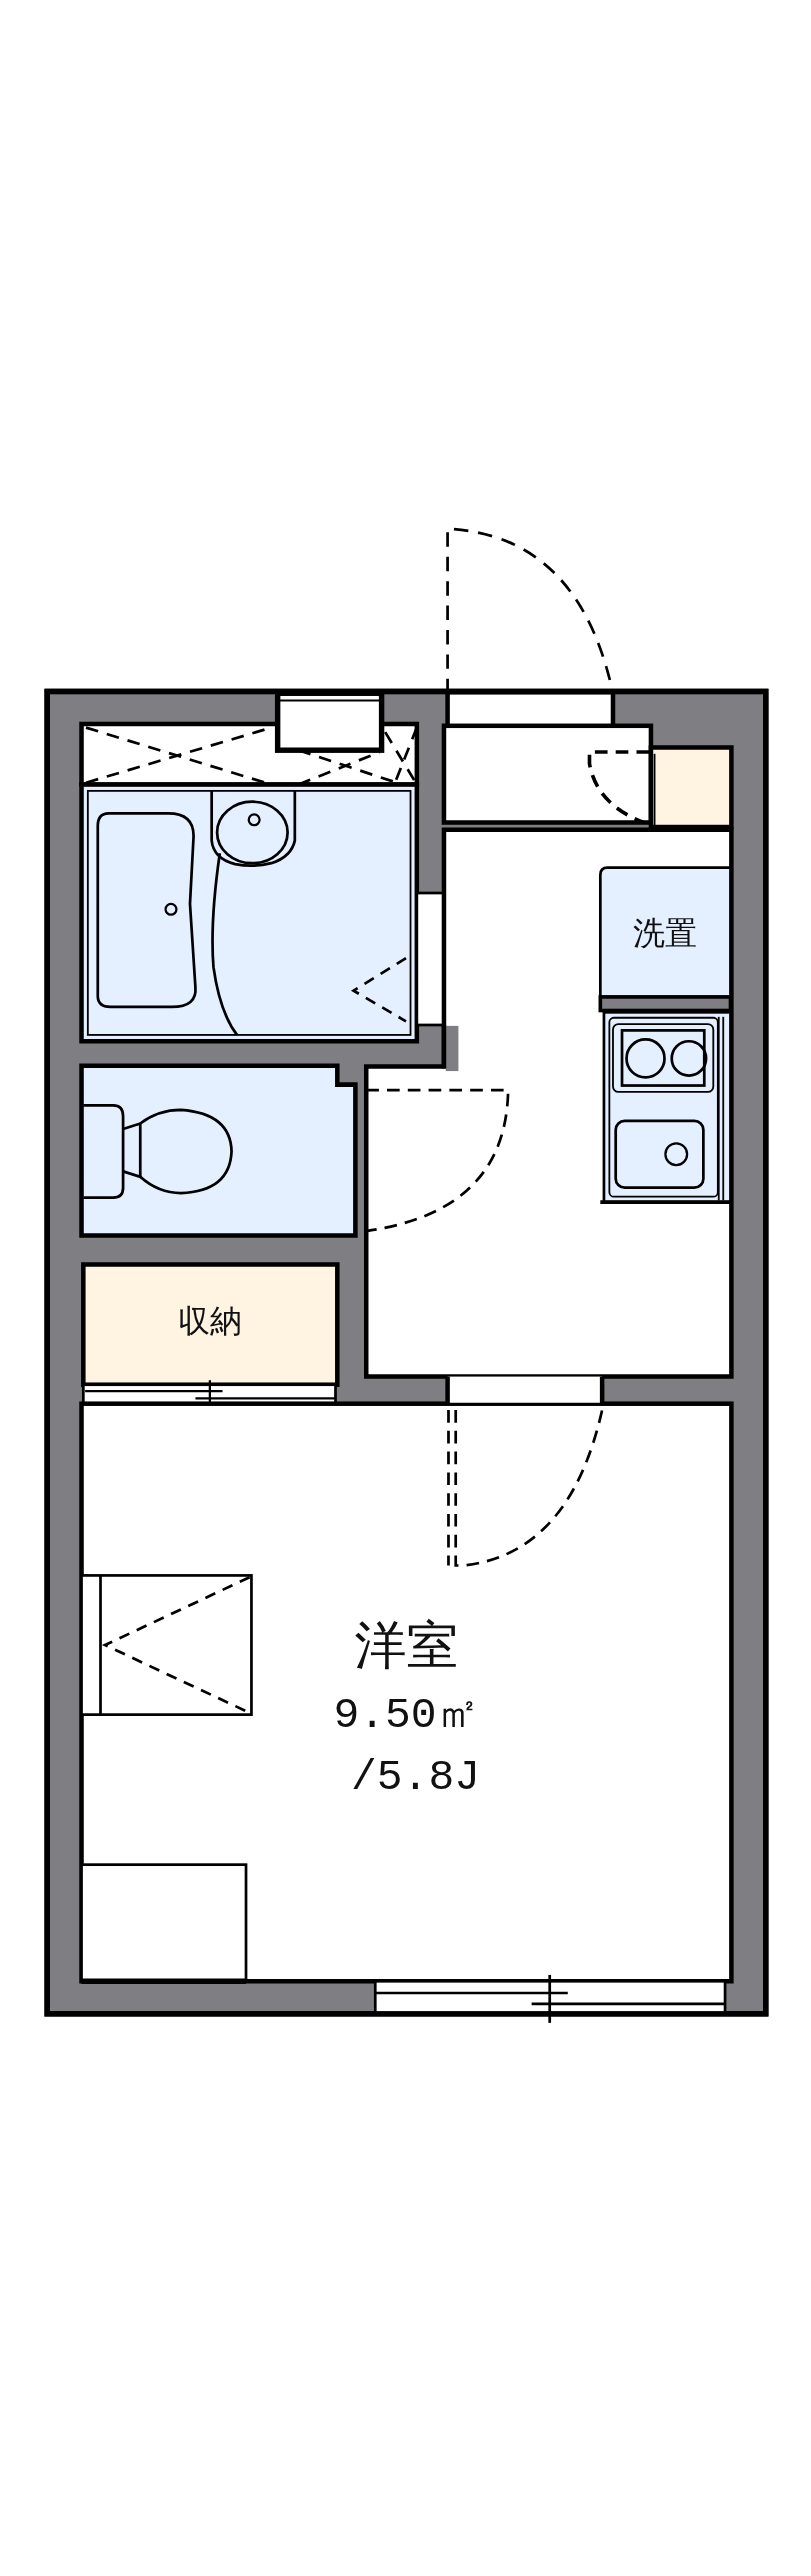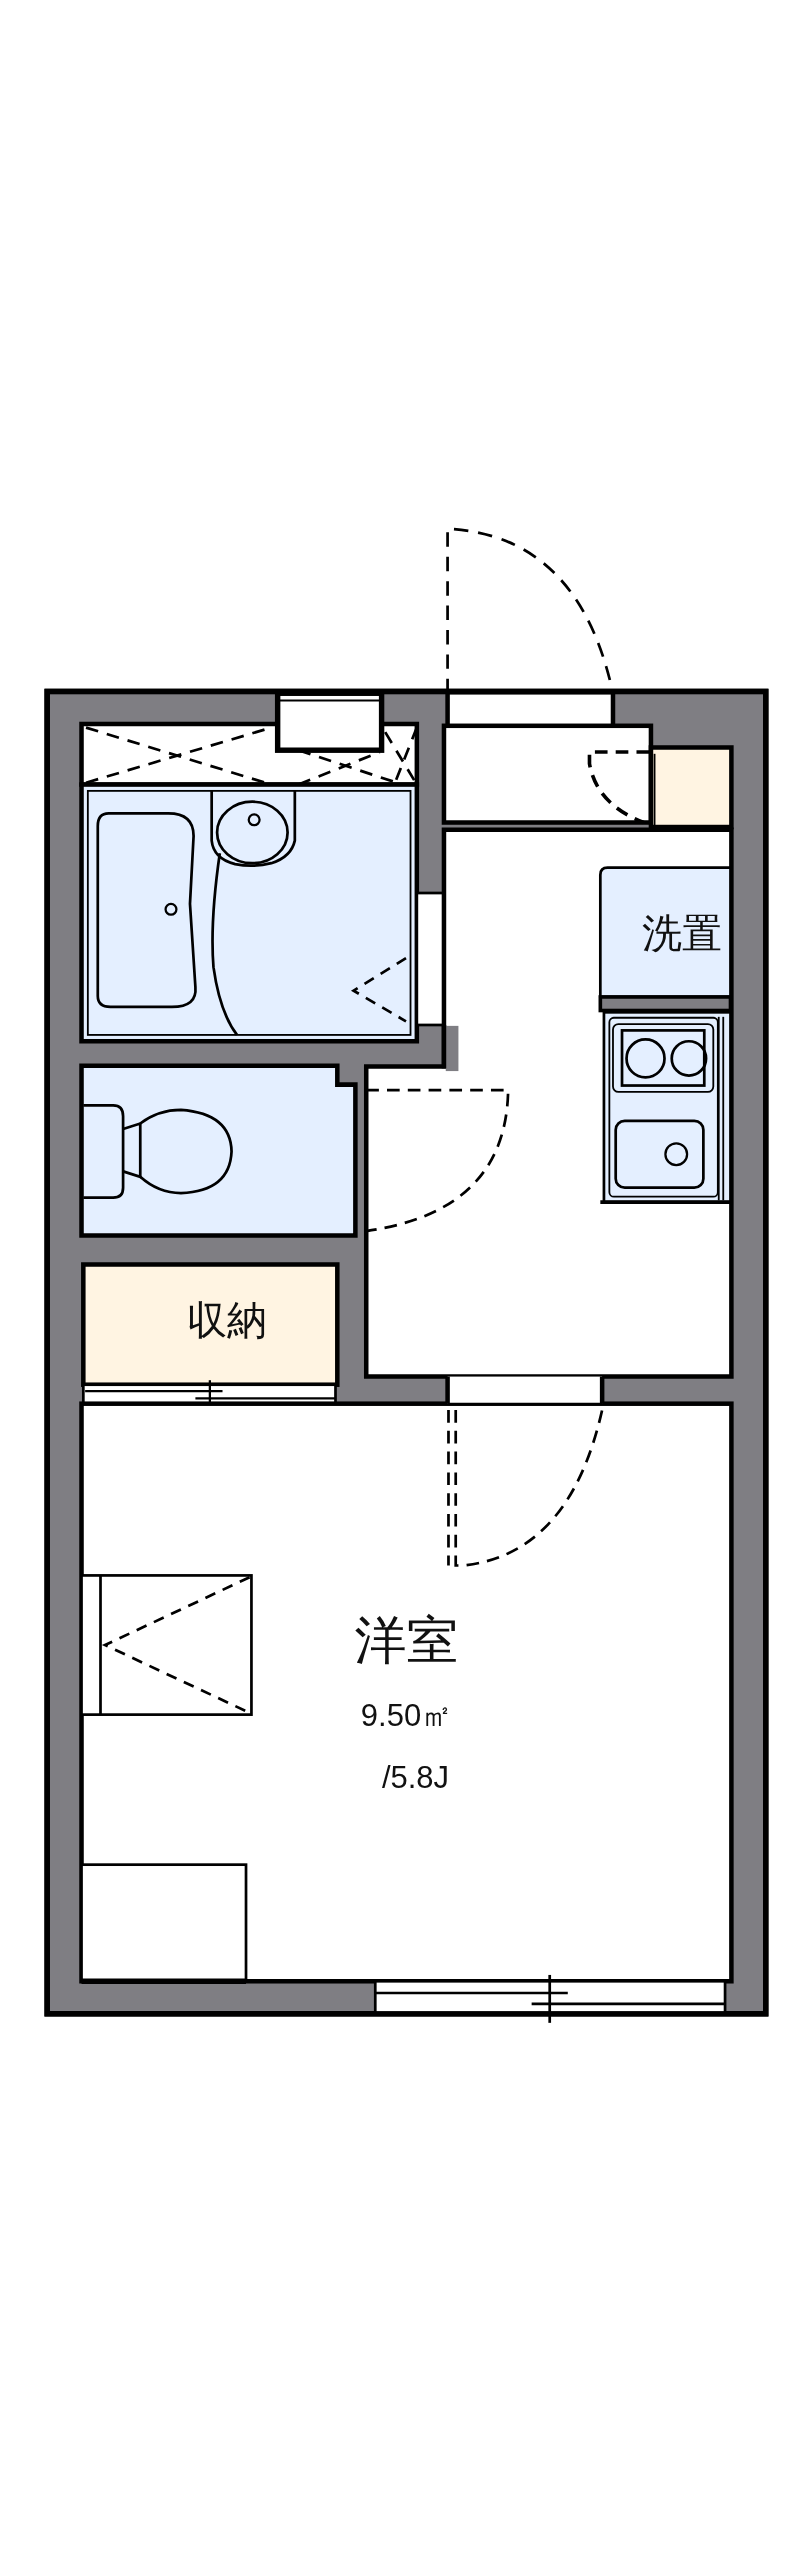--- a/index.html
+++ b/index.html
@@ -1,21 +1,21 @@
 <!DOCTYPE html>
 <html style="font-size:14.5px"><head>
   <meta charset="utf-8">
   <style>
     html, body { margin: 0; padding: 0; background: #ffffff; }
     body { width: 812px; height: 2576px; position: relative; overflow: hidden; font-family: "DejaVu Sans", sans-serif; }
     svg.plan { position: absolute; left: 0; top: 0; }
     .lbl { position: absolute; color: #111; text-align: center; white-space: nowrap; font-family: "DejaVu Sans", sans-serif; }
-    .lbl-small { font-size: 40px; line-height: 40px; padding-left: 17px; }
-    .lbl-room { font-size: 52px; line-height: 58px; font-family: Liberation Mono, monospace; }
-    .lbl-area { font-family: Liberation Sans, sans-serif; font-size: 31px; line-height: 51px; }
+    .lbl-small { font-size: 32px; line-height: 40px; }
+    .lbl-room { font-size: 52px; line-height: 58px; }
+    .lbl-area { font-family: Liberation Mono, monospace; font-size: 43px; line-height: 51px; }
   </style>
 </head>
 <body>
 
 <svg class="plan" width="812" height="2576" viewBox="0 0 898 2850" xmlns="http://www.w3.org/2000/svg">
 
   <g>
     <rect x="52" y="765" width="795" height="1463" fill="#7f7e83" stroke="#000" stroke-width="6"></rect>
   </g>
 

